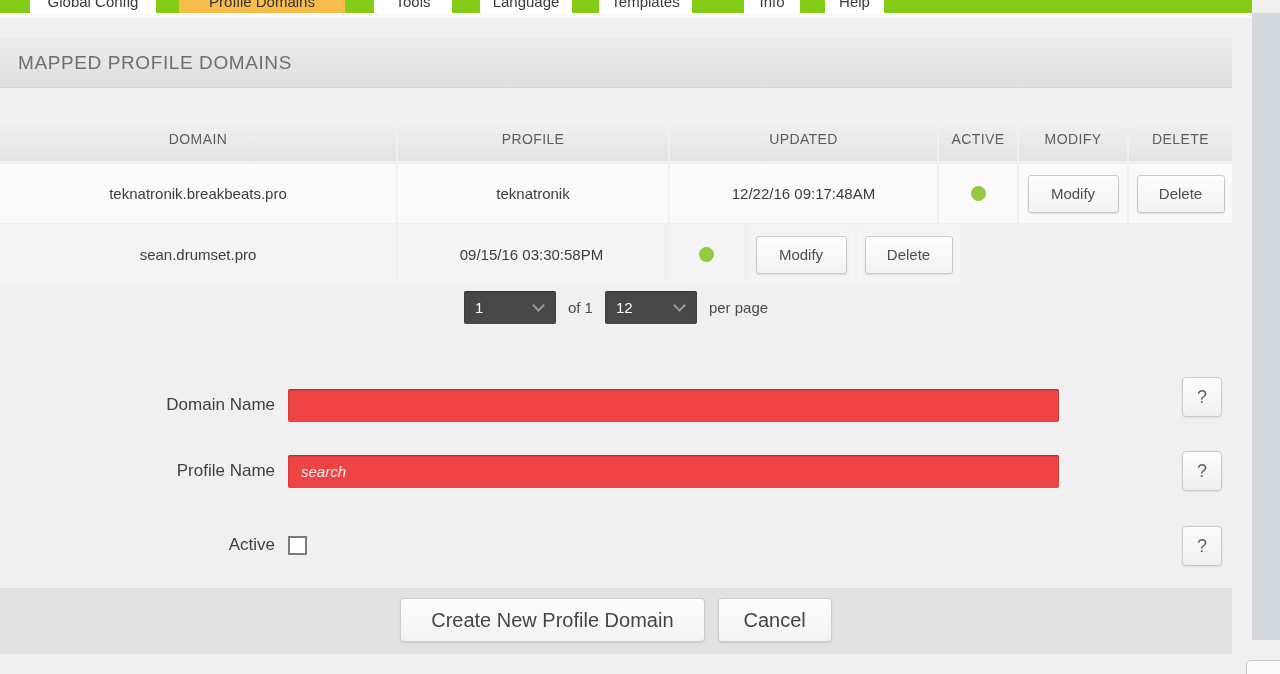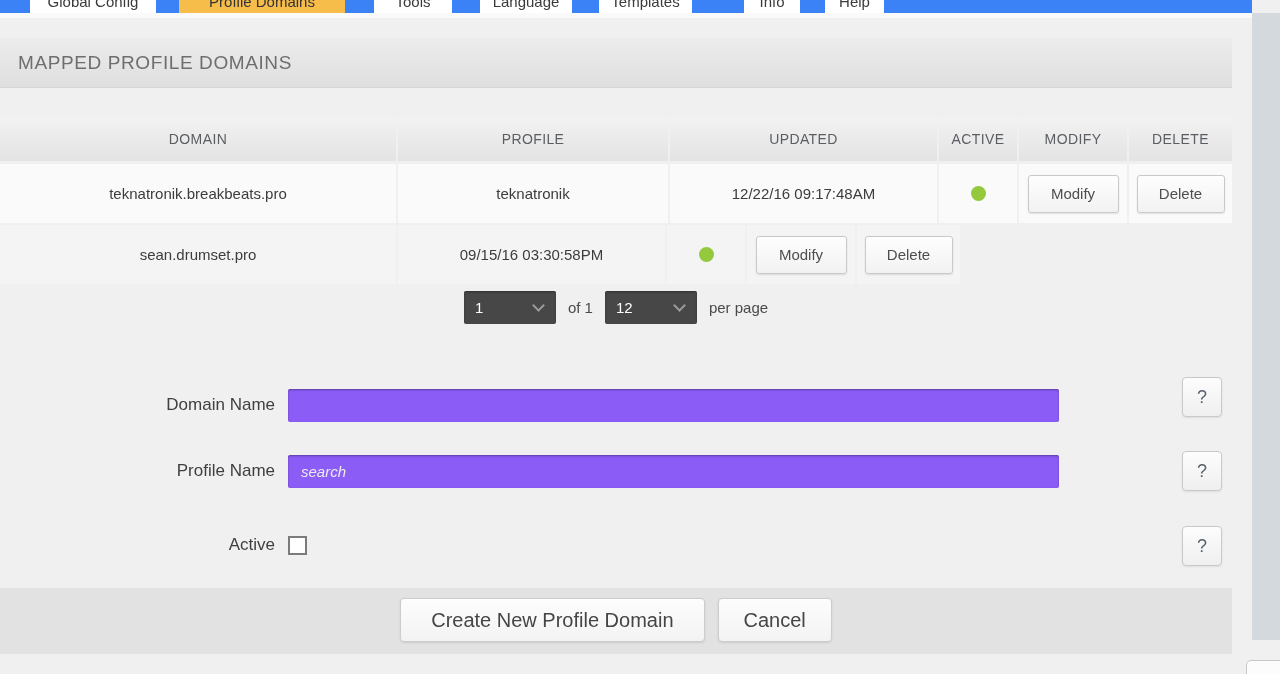--- a/index.html
+++ b/index.html
@@ -1,21 +1,21 @@
 <!DOCTYPE html>
 <html><head>
 <meta charset="utf-8">
 <style>
   * { margin:0; padding:0; box-sizing:border-box; }
   html,body { width:1280px; height:674px; }
   body { font-family:"Liberation Sans","DejaVu Sans",sans-serif; background:#f0f0f0; }
   .screen { position:relative; width:1280px; height:674px; overflow:hidden; background:#f0f0f0; }
 
   
-  .tabbar { position:absolute; left:0; top:0; width:1252px; height:13px; overflow:hidden; background:#3b82f6; }
+  .tabbar { position:absolute; left:0; top:0; width:1252px; height:13px; overflow:hidden; background:#84cc16; }
   .tab { position:absolute; top:-21px; height:44px; background:#ffffff; color:#3a3a3a;
          font-size:15px; display:flex; align-items:center; justify-content:center; cursor:pointer; }
   .tab.active { background:#f7bd4a; color:#333; }
   .t0 { left:30px;  width:126px; }
   .t1 { left:179px; width:166px; }
   .t2 { left:374px; width:78px; }
   .t3 { left:480px; width:92px; }
   .t4 { left:599px; width:93px; }
   .t5 { left:744px; width:56px; }
   .t6 { left:825px; width:59px; }
@@ -55,21 +55,21 @@
         box-shadow:inset 0 1px 2px rgba(0,0,0,0.35); }
   .dark-select .val { flex:1; padding-left:11px; }
   .chev { width:9px; height:9px; border-right:2px solid #9b9b9b; border-bottom:2px solid #9b9b9b;
         transform:rotate(45deg); margin-right:13px; margin-top:-4px; }
   .pag-text { font-size:15px; color:#4a4a4a; }
 
   
   .form-row { position:absolute; left:0; width:1232px; height:34px; display:flex; align-items:center; }
   .fr1 { top:388px; } .fr2 { top:454px; } .fr3 { top:528px; }
   .form-label { width:275px; text-align:right; font-size:17px; color:#3f3f3f; }
-  .dark-input { margin-left:13px; width:771px; height:33px; background:#8b5cf6; border:none;
+  .dark-input { margin-left:13px; width:771px; height:33px; background:#ef4444; border:none;
         border-radius:2px; color:#ececec; font-size:15px; padding:0 13px;
         box-shadow:inset 0 1px 2px rgba(0,0,0,0.35);
         font-family:"Liberation Sans","DejaVu Sans",sans-serif; }
   .input-profile { font-style:italic; }
   .checkbox { margin-left:13px; width:19px; height:19px; background:#fff; border:2px solid #7b7b7b;
         cursor:pointer; }
   .help-btn { position:absolute; width:40px; height:40px; border:1px solid #c9c9c9; border-radius:4px;
         background:linear-gradient(180deg,#fdfdfd,#efefef); color:#56606b; font-size:18px;
         box-shadow:0 1px 2px rgba(0,0,0,0.08); cursor:pointer;
         font-family:"Liberation Sans","DejaVu Sans",sans-serif; }

